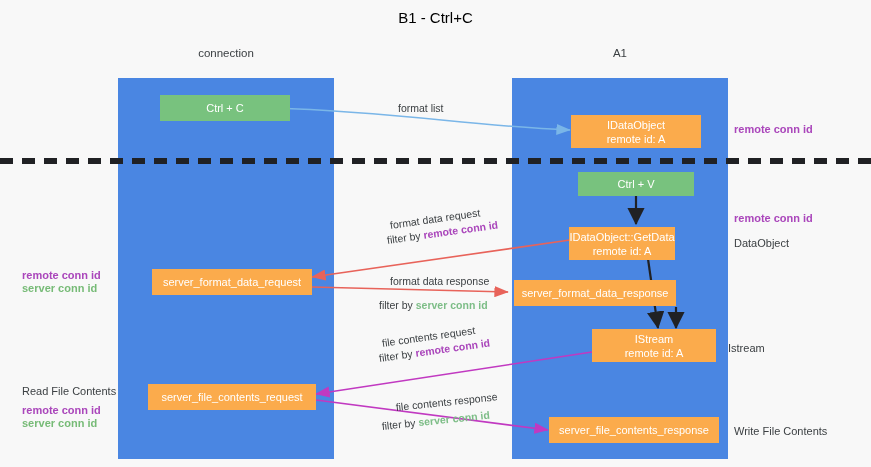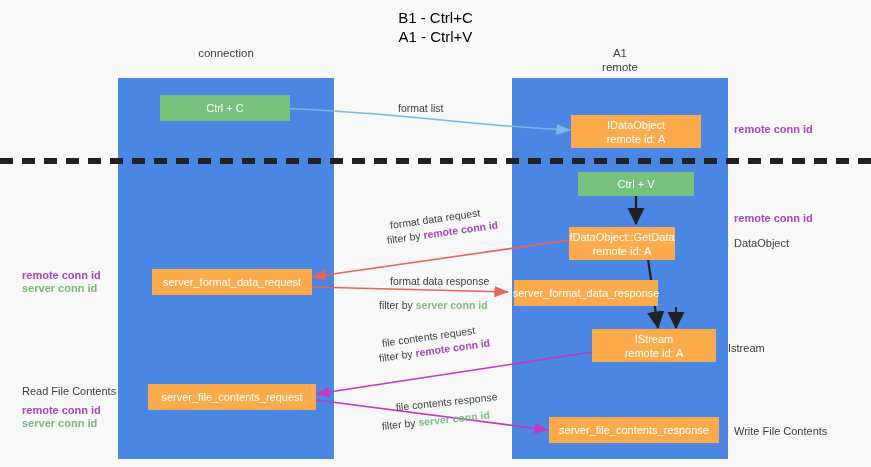--- a/index.html
+++ b/index.html
@@ -94,29 +94,27 @@
 </head>
 <body>
 
 <div id="stage">
 
   <div class="lane lane-b1"></div>
   <div class="lane lane-a1"></div>
 
   <div class="title">
     <div>B1 - Ctrl+C</div>
-    <div>A1 - Ctrl+V</div>
   </div>
 
   <div class="col-head col-head-b1">
     <div>connection</div>
   </div>
   <div class="col-head col-head-a1">
     <div>A1</div>
-    <div>remote</div>
   </div>
 
   <svg id="svg-layer">
     <defs>
       <marker id="ah-blue" markerWidth="9" markerHeight="7" refX="8.5" refY="3.5" orient="auto">
         <polygon points="0 0, 9 3.5, 0 7" fill="#7ab6e8"></polygon>
       </marker>
       <marker id="ah-red" markerWidth="9" markerHeight="7" refX="8.5" refY="3.5" orient="auto">
         <polygon points="0 0, 9 3.5, 0 7" fill="#e8635a"></polygon>
       </marker>
@@ -162,21 +160,21 @@
 
   <div class="box box-orange" style="left:569px; top:227px; width:106px; height:33px;">
     <div>IDataObject::GetData</div>
     <div class="l2">remote id: A</div>
   </div>
 
   <div class="box box-orange" style="left:152px; top:269px; width:160px; height:26px;">
     <div>server_format_data_request</div>
   </div>
 
-  <div class="box box-orange" style="left:514px; top:280px; width:144px; height:26px;">
+  <div class="box box-orange" style="left:514px; top:280px; width:162px; height:26px;">
     <div>server_format_data_response</div>
   </div>
 
   <div class="box box-orange" style="left:592px; top:329px; width:124px; height:33px;">
     <div>IStream</div>
     <div class="l2">remote id: A</div>
   </div>
 
   <div class="box box-orange" style="left:148px; top:384px; width:168px; height:26px;text-align:center;">
     <div>server_file_contents_request</div>

